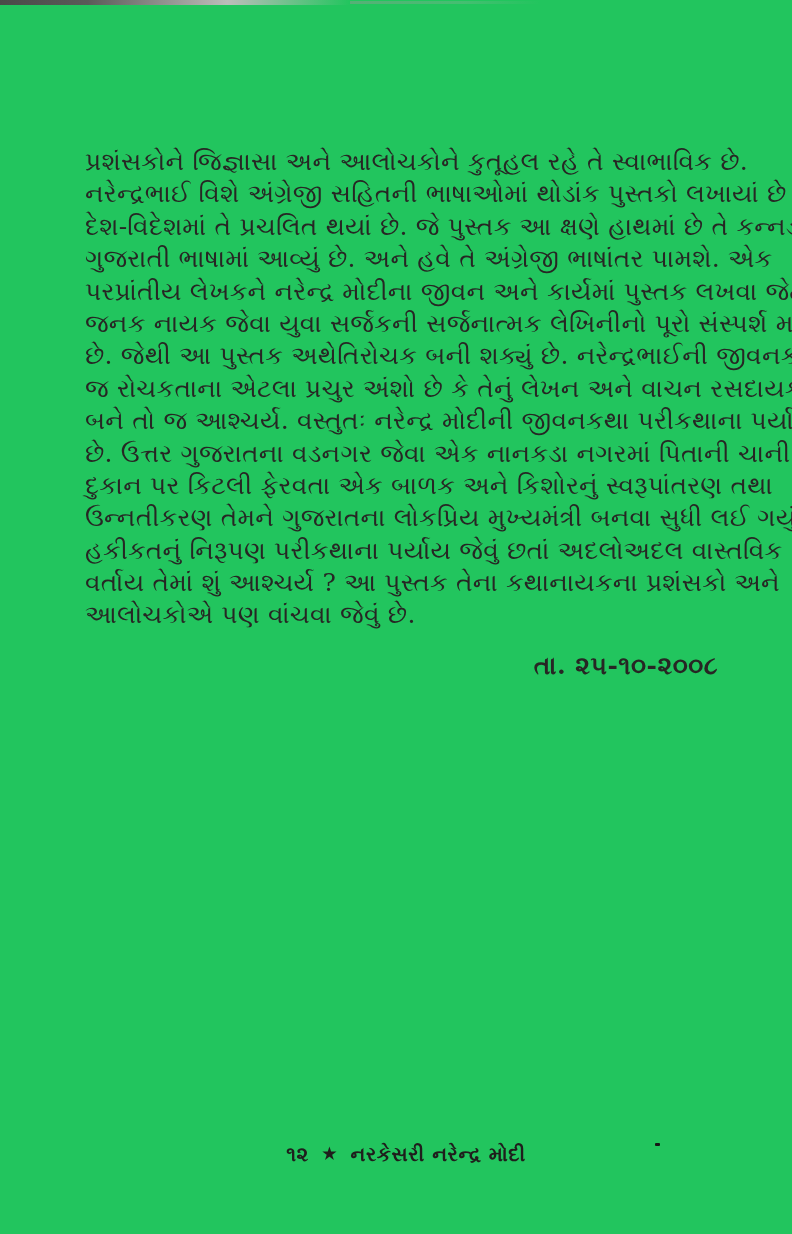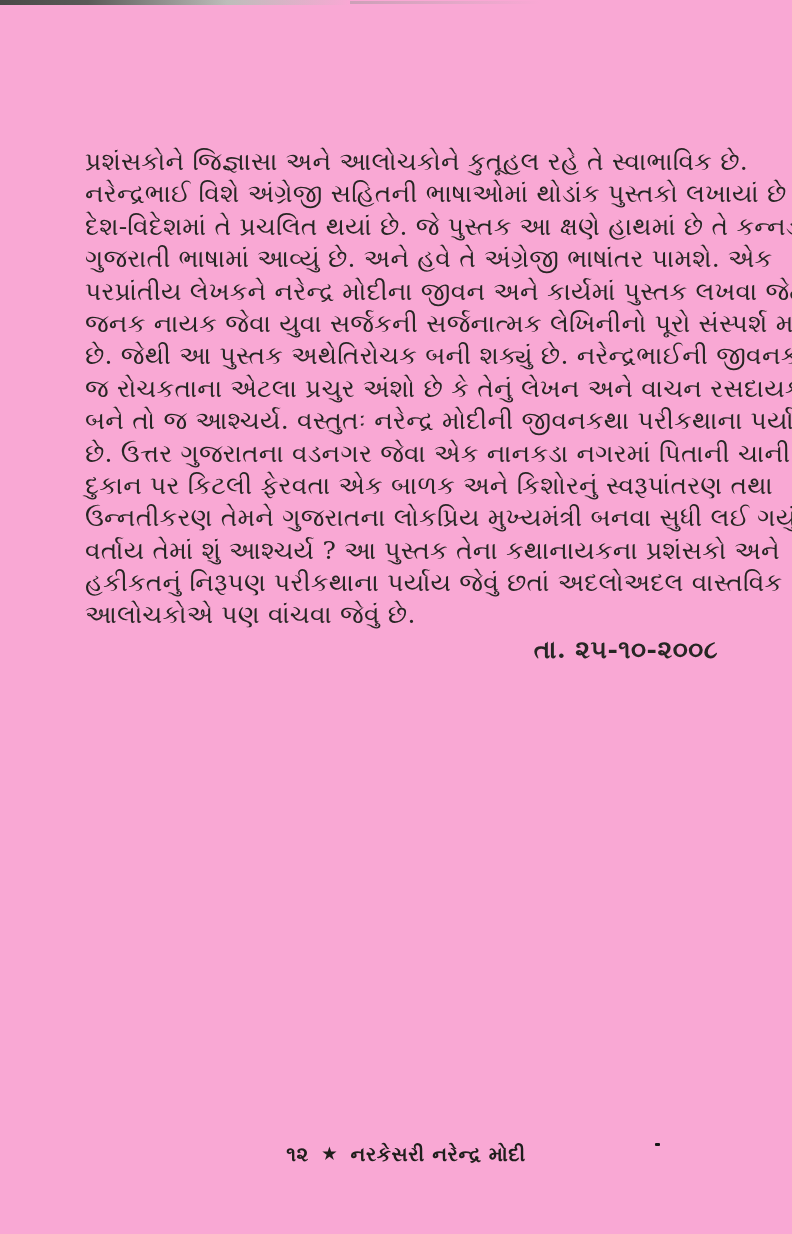--- a/index.html
+++ b/index.html
@@ -4,21 +4,21 @@
 <style>
   html, body {
     margin: 0;
     padding: 0;
     background: #ffffff;
   }
   #page {
     position: relative;
     width: 792px;
     height: 1234px;
-    background: #f9a8d4;
+    background: #22c55e;
     overflow: hidden;
     font-family: "DejaVu Serif", serif;
   }
   
   #scan-edge {
     position: absolute;
     top: 0; left: 0;
     width: 350px; height: 5px;
     background: linear-gradient(to right,
       #4a4a48 0%, #5a5a58 25%, #8d8d8a 45%, #bdbdba 65%, rgba(200,200,198,0) 100%);
@@ -46,21 +46,21 @@
     white-space: nowrap;
     letter-spacing: 0.2px;
   }
   .tline.last {
     text-align-last: left;
     white-space: normal;
   }
   #date-line {
     font-size: 25px;
     line-height: 32.4px;
-    margin-top: 2px;
+    margin-top: 18px;
     text-align: right;
     font-weight: bold;
     letter-spacing: 0.5px;
   }
   #footer {
     position: absolute;
     left: 0;
     top: 1142px;
     width: 792px;
     text-align: center;
@@ -101,22 +101,22 @@
     <div class="tline">દેશ-વિદેશમાં તે પ્રચલિત થયાં છે. જે પુસ્તક આ ક્ષણે હાથમાં છે તે કન્નડમાંથી</div>
     <div class="tline">ગુજરાતી ભાષામાં આવ્યું છે. અને હવે તે અંગ્રેજી ભાષાંતર પામશે. એક</div>
     <div class="tline">પરપ્રાંતીય લેખકને નરેન્દ્ર મોદીના જીવન અને કાર્યમાં પુસ્તક લખવા જેટલો</div>
     <div class="tline">જનક નાયક જેવા યુવા સર્જકની સર્જનાત્મક લેખિનીનો પૂરો સંસ્પર્શ મળ્યો</div>
     <div class="tline">છે. જેથી આ પુસ્તક અથેતિરોચક બની શક્યું છે. નરેન્દ્રભાઈની જીવનકથામાં</div>
     <div class="tline">જ રોચકતાના એટલા પ્રચુર અંશો છે કે તેનું લેખન અને વાચન રસદાયક ન</div>
     <div class="tline">બને તો જ આશ્ચર્ય. વસ્તુતઃ નરેન્દ્ર મોદીની જીવનકથા પરીકથાના પર્યાય જેવી</div>
     <div class="tline">છે. ઉત્તર ગુજરાતના વડનગર જેવા એક નાનકડા નગરમાં પિતાની ચાની</div>
     <div class="tline">દુકાન પર કિટલી ફેરવતા એક બાળક અને કિશોરનું સ્વરૂપાંતરણ તથા</div>
     <div class="tline">ઉન્નતીકરણ તેમને ગુજરાતના લોકપ્રિય મુખ્યમંત્રી બનવા સુધી લઈ ગયું એ</div>
+    <div class="tline">હકીકતનું નિરૂપણ પરીકથાના પર્યાય જેવું છતાં અદલોઅદલ વાસ્તવિક</div>
     <div class="tline">વર્તાય તેમાં શું આશ્ચર્ય ? આ પુસ્તક તેના કથાનાયકના પ્રશંસકો અને</div>
-    <div class="tline">હકીકતનું નિરૂપણ પરીકથાના પર્યાય જેવું છતાં અદલોઅદલ વાસ્તવિક</div>
     <div class="tline last">આલોચકોએ પણ વાંચવા જેવું છે.</div>
     <div id="date-line">તા. ૨૫-૧૦-૨૦૦૮</div>
   </div>
 
   <div id="footer">
     <span>૧૨</span>
     <span class="star">★</span>
     <span>નરકેસરી નરેન્દ્ર મોદી</span>
   </div>
 

